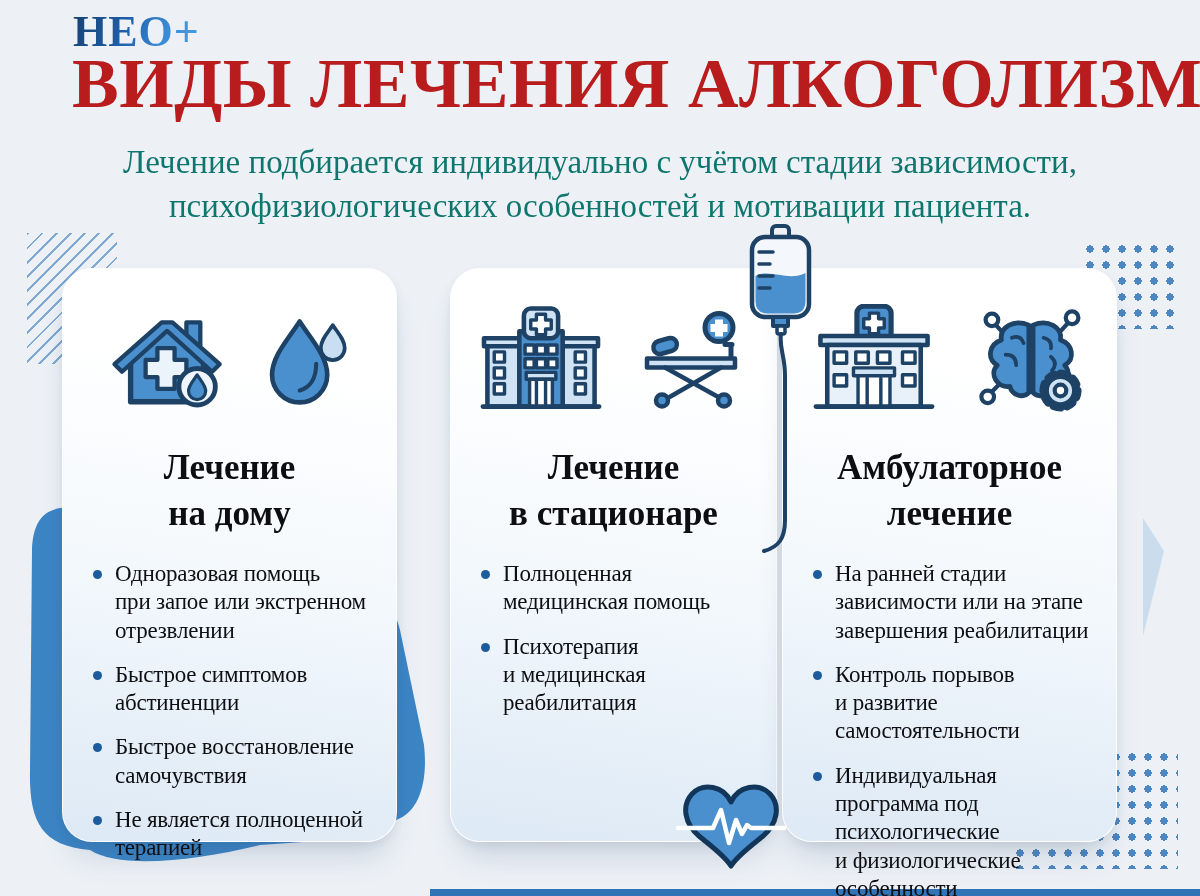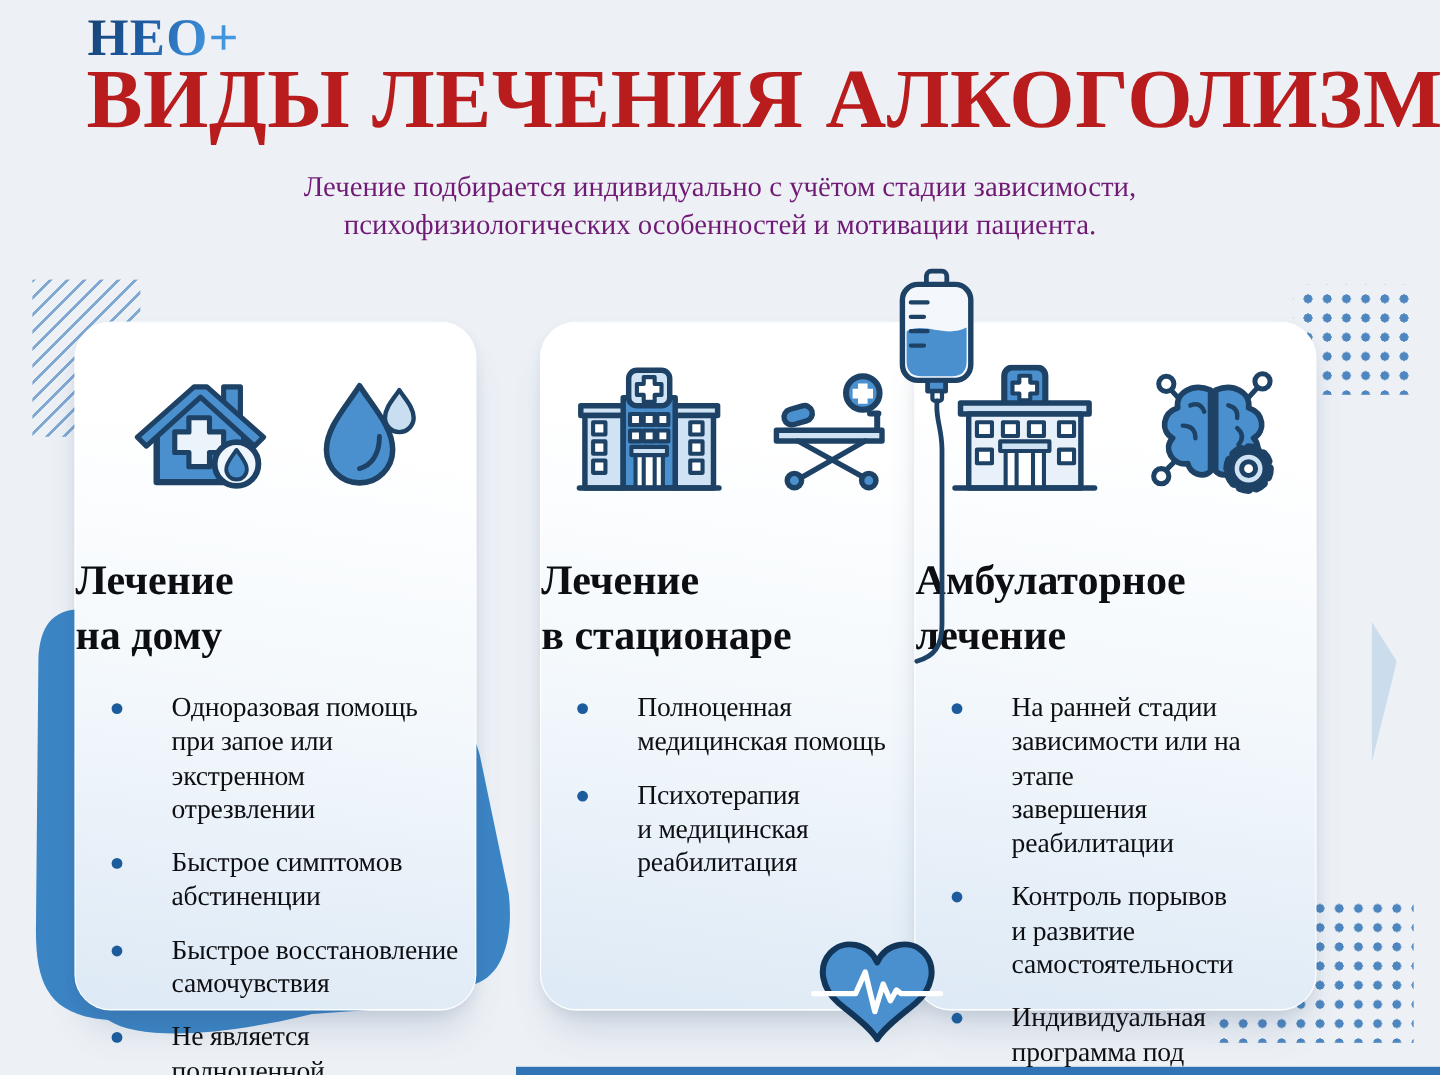--- a/index.html
+++ b/index.html
@@ -7,47 +7,47 @@
         font-family:Liberation Serif, serif;}
   
   .logo{position:absolute;left:73px;top:6px;font-size:44px;font-weight:bold;letter-spacing:1px;
         color:#2f77c4;}
   @supports (-webkit-background-clip:text){
     .logo{background:linear-gradient(110deg,#16406f 0%,#1f5da6 40%,#3a8ad4 70%,#49a2e9 100%);
           -webkit-background-clip:text;background-clip:text;color:transparent;}
   }
   .title{position:absolute;left:72px;top:44px;font-size:70px;font-weight:bold;color:#b91c1c;
          letter-spacing:.5px;white-space:nowrap;}
-  .subtitle{position:absolute;left:0;right:0;top:141px;text-align:center;font-size:24px;
-            line-height:1.32;color:#701a75;white-space:pre-line;}
+  .subtitle{position:absolute;left:0;right:0;top:141px;text-align:center;font-size:33px;
+            line-height:1.32;color:#0f766e;white-space:pre-line;}
   
   .stripes{position:absolute;left:27px;top:233px;width:90px;height:131px;z-index:0;
            background:repeating-linear-gradient(135deg,#7fa9d3 0 2px,rgba(0,0,0,0) 2px 10px);}
   .dots{position:absolute;z-index:0;
         background-image:radial-gradient(circle,#4e86bf 3.6px,rgba(0,0,0,0) 3.7px);
         background-size:16px 16px;background-position:4px 4px;}
   .dots-tr{left:1078px;top:237px;width:100px;height:92px;}
   .dots-br{left:1008px;top:745px;width:170px;height:124px;}
   .blob-layer{position:absolute;left:0;top:0;z-index:0;pointer-events:none;}
   .tri-right{position:absolute;left:1143px;top:518px;width:21px;height:118px;background:#c2d8eb;
              opacity:.8;z-index:0;clip-path:polygon(0 0,100% 28%,0 100%);}
   .bottom-strip{position:absolute;left:430px;top:889px;width:770px;height:7px;background:#3174b6;z-index:1;}
   
   .card{position:absolute;top:268px;height:572px;border-radius:30px;z-index:1;
         background:linear-gradient(188deg,#ffffff 18%,#f3f8fc 55%,#dde9f5 100%);
         border:1px solid rgba(255,255,255,.9);
         box-shadow:0 22px 32px -10px rgba(50,80,120,.20),0 4px 10px rgba(50,80,120,.08);}
   .card1{left:62px;width:333px;}
   .card2{left:450px;width:325px;}
-  .card3{left:762px;width:333px;}
+  .card3{left:782px;width:333px;}
   .card-icons{display:flex;justify-content:center;align-items:center;gap:36px;margin-top:34px;height:120px;}
-  .card-title{margin-top:38px;font-size:35px;font-weight:bold;line-height:1.3;
+  .card-title{margin-top:22px;text-align:center;font-size:35px;font-weight:bold;line-height:1.3;
               color:#0c0e12;white-space:pre-line;}
   .bullets{margin:24px 14px 0 30px;}
-  .bullet{display:flex;margin-bottom:16px;gap:28px;}
+  .bullet{display:flex;margin-bottom:16px;}
   .dot{flex:0 0 auto;width:9px;height:9px;border-radius:50%;background:#1c5c9c;margin:10px 13px 0 0;}
   .btext{font-size:23px;line-height:1.23;color:#0e0f12;white-space:pre-line;letter-spacing:-.2px;}
   .float{position:absolute;z-index:2;}
 </style>
 </head>
 <body>
 
 <div class="page">
 
   <div class="stripes"></div>

